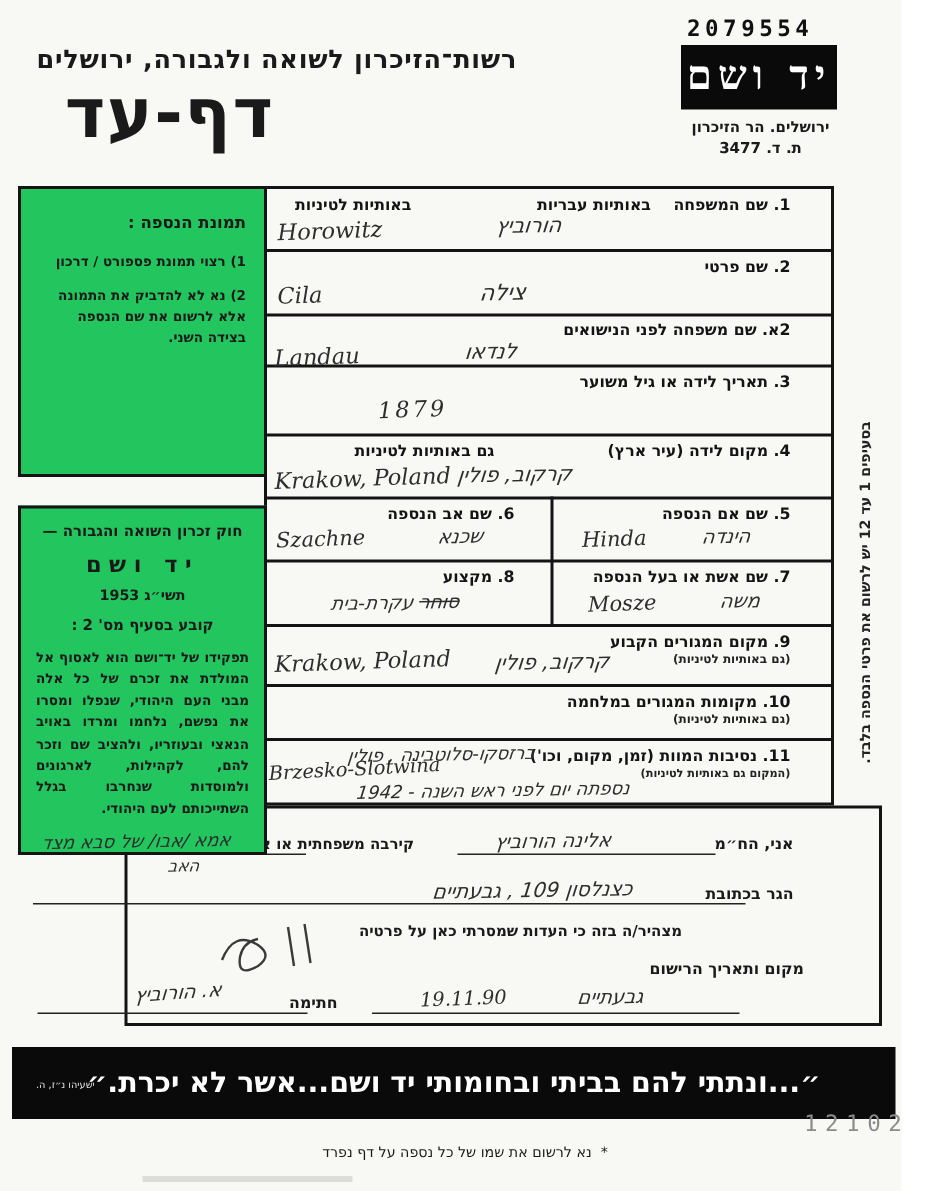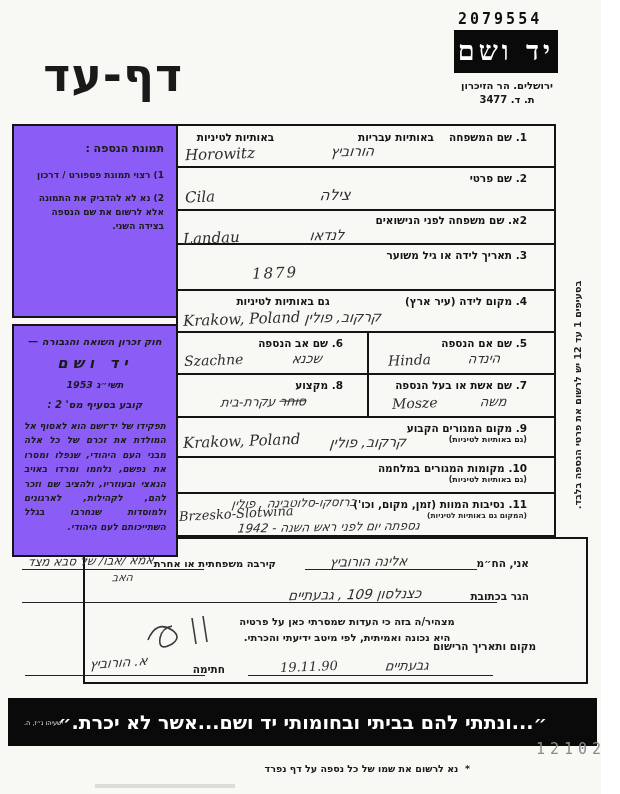--- a/index.html
+++ b/index.html
@@ -12,21 +12,21 @@
   
   .flabel{position:absolute; font-weight:bold; font-size:10.5px; color:#141414; direction:rtl; white-space:nowrap;}
   .fnote{position:absolute; font-weight:bold; font-size:8px; color:#222; direction:rtl; white-space:nowrap;}
   
   .hw{position:absolute; font-style:italic; color:#2e2e2e; white-space:nowrap;}
   .hw-la{font-family:"DejaVu Serif", serif; font-size:15px; transform:rotate(-2deg);}
   .hw-he{font-family:"DejaVu Sans", sans-serif; font-size:13px; direction:rtl; transform:skewX(-8deg) rotate(-1deg);}
   .struck{text-decoration:line-through;}
   
   .box{position:absolute; border:2px solid #141414; background:transparent; box-sizing:border-box;}
-  .filled{background:#8b5cf6;}
+  .filled{background:#22c55e;}
   .hline{position:absolute; height:0; border-top:2px solid #141414;}
   .vline{position:absolute; width:0; border-left:2px solid #141414;}
   .blank{position:absolute; border-bottom:1.5px solid #222;}
   
   .stamp{position:absolute; font-family:"DejaVu Sans Mono", monospace; font-weight:bold; font-size:15px; letter-spacing:3px; color:#111;}
   .logo-box{position:absolute; background:#0a0a0a; text-align:center;}
   .logo-text{color:#fff; font-family:"DejaVu Serif", serif; font-weight:bold; font-size:27px; letter-spacing:4px; line-height:42px;}
   .logo-addr{position:absolute; font-weight:bold; font-size:10px; text-align:center; direction:rtl;}
   .authority{position:absolute; font-weight:800; font-size:17px; direction:rtl; text-align:center; letter-spacing:0.5px;}
   .form-title{position:absolute; font-weight:900; font-size:46px; direction:rtl; text-align:center; line-height:1; letter-spacing:1px;}
@@ -48,35 +48,36 @@
          font-weight:bold; font-size:9.5px; white-space:nowrap; color:#222;}
   
   .dlabel{position:absolute; font-weight:bold; font-size:10.5px; direction:rtl; white-space:nowrap;}
   .statement{position:absolute; font-weight:bold; font-size:10px; direction:rtl; text-align:center; line-height:1.2; white-space:nowrap;}
   
   .quote-bar{position:absolute; left:8px; top:698px; width:589px; height:48px; background:#0a0a0a;}
   .quote-text{position:absolute; width:100%; top:0; line-height:48px; text-align:center; color:#ffffff;
               font-weight:bold; font-size:19px; direction:rtl; white-space:nowrap;}
   .quote-src{position:absolute; left:16px; top:21px; color:#e3e3e3; font-size:6.5px; direction:rtl; white-space:nowrap;}
   .dotnum{position:absolute; font-family:"DejaVu Sans Mono", monospace; font-size:15px; letter-spacing:5px; color:#8b8b8b;}
-  .foot-note{position:absolute; font-weight:bold; font-size:9.5px; direction:rtl; text-align:right; white-space:nowrap;}
+  .foot-note{position:absolute; font-weight:normal; font-size:9.5px; direction:rtl; text-align:center; white-space:nowrap;}
   .artifact{position:absolute; background:#dcdcd8;}
 </style>
 </head>
 <body>
 
 <div class="page">
 
   <div class="stamp" style="left:458px; top:10px;">2079554</div>
   <div class="logo-box" style="left:454px; top:30px; width:104px; height:43px;">
     <span class="logo-text">יד ושם</span>
   </div>
   <div class="logo-addr" style="left:446px; top:80px; width:122px;">ירושלים. הר הזיכרון</div>
   <div class="logo-addr" style="left:446px; top:94px; width:122px;">ת. ד. 3477</div>
 
+  <div class="authority" style="left:12px; top:30px; width:345px;">רשות־הזיכרון לשואה ולגבורה, ירושלים</div>
   <div class="form-title" style="left:48px; top:52px; width:135px;">דף-עד</div>
 
   <div class="box" style="left:176px; top:124px; width:380px; height:413px;"></div>
 
   <div class="hline" style="left:176px; top:166px; width:380px;"></div>
   <div class="hline" style="left:176px; top:209px; width:380px;"></div>
   <div class="hline" style="left:176px; top:243px; width:380px;"></div>
   <div class="hline" style="left:176px; top:289px; width:380px;"></div>
   <div class="hline" style="left:176px; top:331px; width:380px;"></div>
   <div class="hline" style="left:176px; top:373px; width:380px;"></div>
@@ -86,21 +87,21 @@
   <div class="vline" style="left:367px; top:331px; height:85px;"></div>
 
   <div class="box" style="left:83px; top:537px; width:505px; height:147px; z-index:1;"></div>
 
   <div class="box filled photo-box" style="left:12px; top:124px; width:166px; height:194px; z-index:2;">
     <div class="photo-title">תמונת הנספה :</div>
     <div class="photo-item">1) רצוי תמונת פספורט / דרכון</div>
     <div class="photo-item">2) נא לא להדביק את התמונה אלא לרשום את שם הנספה בצידה השני.</div>
   </div>
 
-  <div class="box filled law-box" style="left:12px; top:324px; width:166px; height:233px; z-index:3;font-style:italic;">
+  <div class="box filled law-box" style="left:12px; top:337px; width:166px; height:233px; z-index:3;">
     <div class="law-t1">חוק זכרון השואה והגבורה —</div>
     <div class="law-t2">יד ושם</div>
     <div class="law-t3">תשי״ג 1953</div>
     <div class="law-t4">קובע בסעיף מס' 2 :</div>
     <div class="law-body">תפקידו של יד־ושם הוא לאסוף אל המולדת את זכרם של כל אלה מבני העם היהודי, שנפלו ומסרו את נפשם, נלחמו ומרדו באויב הנאצי ובעוזריו, ולהציב שם וזכר להם, לקהילות, לארגונים ולמוסדות שנחרבו בגלל השתייכותם לעם היהודי.</div>
   </div>
 
   <div class="vnote">בסעיפים 1 עד 12 יש לרשום את פרטי הנספה בלבד.</div>
 
   <div class="flabel" style="right:74px; top:131px;">
@@ -188,21 +189,20 @@
   <div class="dlabel" style="right:325px; top:558px; font-size:10px;">קירבה משפחתית או אחרת</div>
   <div class="blank" style="left:22px; top:553px; width:182px; height:16px; z-index:2;"></div>
   <div class="hw hw-he" style="left:28px; top:554px; font-size:12px; z-index:3;">אמא /אבו/ של סבא מצד</div>
   <div class="hw hw-he" style="left:112px; top:571px; font-size:11px; z-index:3;">האב</div>
 
   <div class="dlabel" style="right:72px; top:590px;">הגר בכתובת</div>
   <div class="blank" style="left:22px; top:586px; width:475px; height:16px; z-index:2;"></div>
   <div class="hw hw-he" style="left:220px; top:586px; width:270px; text-align:center; font-size:13.5px; z-index:3;">כצנלסון 109 ,  גבעתיים</div>
 
   <div class="statement" style="left:222px; top:616px; width:250px; z-index:2;">מצהיר/ה בזה כי העדות שמסרתי כאן על פרטיה</div>
-  <div class="statement" style="left:222px; top:632px; width:250px; z-index:2;">היא נכונה ואמיתית, לפי מיטב ידיעתי והכרתי.</div>
 
   <svg class="abs" style="left:140px; top:608px; z-index:2;" width="78" height="50" viewBox="0 0 78 50">
     <path d="M8,32 q8,-20 24,-10 q10,7 0,14 q-14,8 -12,-6 q2,-10 12,-12" stroke="#3a3a3a" stroke-width="1.6" fill="none"></path>
     <path d="M52,10 l4,26" stroke="#3a3a3a" stroke-width="1.6" fill="none"></path>
     <path d="M63,8 l4,26" stroke="#3a3a3a" stroke-width="1.6" fill="none"></path>
   </svg>
 
   <div class="dlabel" style="right:65px; top:640px;">מקום ותאריך הרישום</div>
   <div class="blank" style="left:248px; top:659px; width:245px; height:16px; z-index:2;"></div>
   <div class="hw hw-he" style="left:385px; top:658px; z-index:3;">גבעתיים</div>

